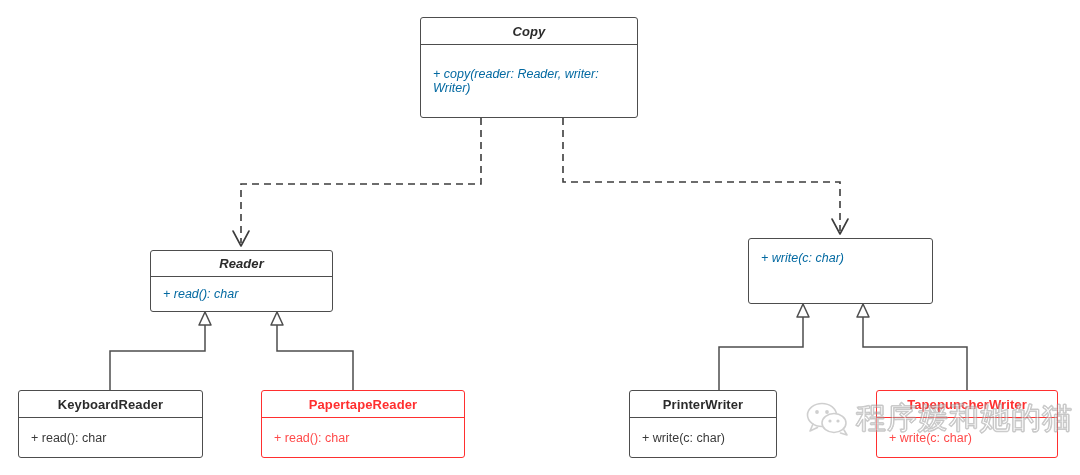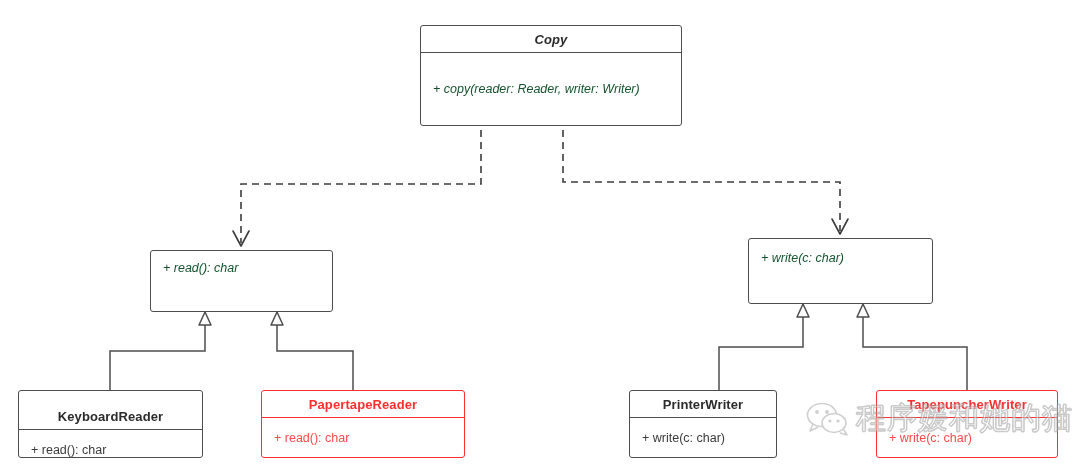--- a/index.html
+++ b/index.html
@@ -64,38 +64,38 @@
     align-items: center;
     padding-left: 12px;
     font-size: 12.5px;
     color: #3a3a3a;
   }
   .uml-box.red .uml-body {
     color: #ff4a4a;
   }
   .uml-body.abstract {
     font-style: italic;
-    color: #14532d;
+    color: #0369a1;
   }
 
   
-  #box-copy        { left: 420px; top: 25px;  width: 262px; height: 101px; }
+  #box-copy        { left: 420px; top: 17px;  width: 218px; height: 101px; }
   #box-copy .uml-title { height: 27px; }
   #box-copy .uml-body  { height: 72px; }
 
   #box-reader      { left: 150px; top: 250px; width: 183px; height: 62px; }
   #box-reader .uml-title { height: 26px; }
   #box-reader .uml-body  { height: 34px; }
 
   #box-writer      { left: 748px; top: 238px; width: 185px; height: 66px; }
   #box-writer .uml-title { height: 26px; }
   #box-writer .uml-body  { height: 38px; }
 
   #box-keyboardreader { left: 18px;  top: 390px; width: 185px; height: 68px; }
-  #box-keyboardreader .uml-title { height: 27px; margin-top: 12px; }
+  #box-keyboardreader .uml-title { height: 27px; }
   #box-keyboardreader .uml-body  { height: 39px; }
 
   #box-papertapereader { left: 261px; top: 390px; width: 204px; height: 68px; }
   #box-papertapereader .uml-title { height: 27px; }
   #box-papertapereader .uml-body  { height: 39px; }
 
   #box-printerwriter { left: 629px; top: 390px; width: 148px; height: 68px; }
   #box-printerwriter .uml-title { height: 27px; }
   #box-printerwriter .uml-body  { height: 39px; }
 
@@ -164,20 +164,21 @@
       <path d="M 863 304 L 857 317 L 869 317 Z" fill="#ffffff" stroke="#4d4d4d" stroke-width="1.5" stroke-linejoin="round"></path>
     </g>
   </svg>
 
   <div class="uml-box" id="box-copy">
     <div class="uml-title abstract">Copy</div>
     <div class="uml-body abstract">+ copy(reader:  Reader, writer:  Writer)</div>
   </div>
 
   <div class="uml-box" id="box-reader">
+    <div class="uml-title abstract">Reader</div>
     <div class="uml-body abstract">+ read():  char</div>
   </div>
 
   <div class="uml-box" id="box-writer">
     <div class="uml-body abstract">+ write(c:  char)</div>
   </div>
 
   <div class="uml-box" id="box-keyboardreader">
     <div class="uml-title">KeyboardReader</div>
     <div class="uml-body">+ read():  char</div>

